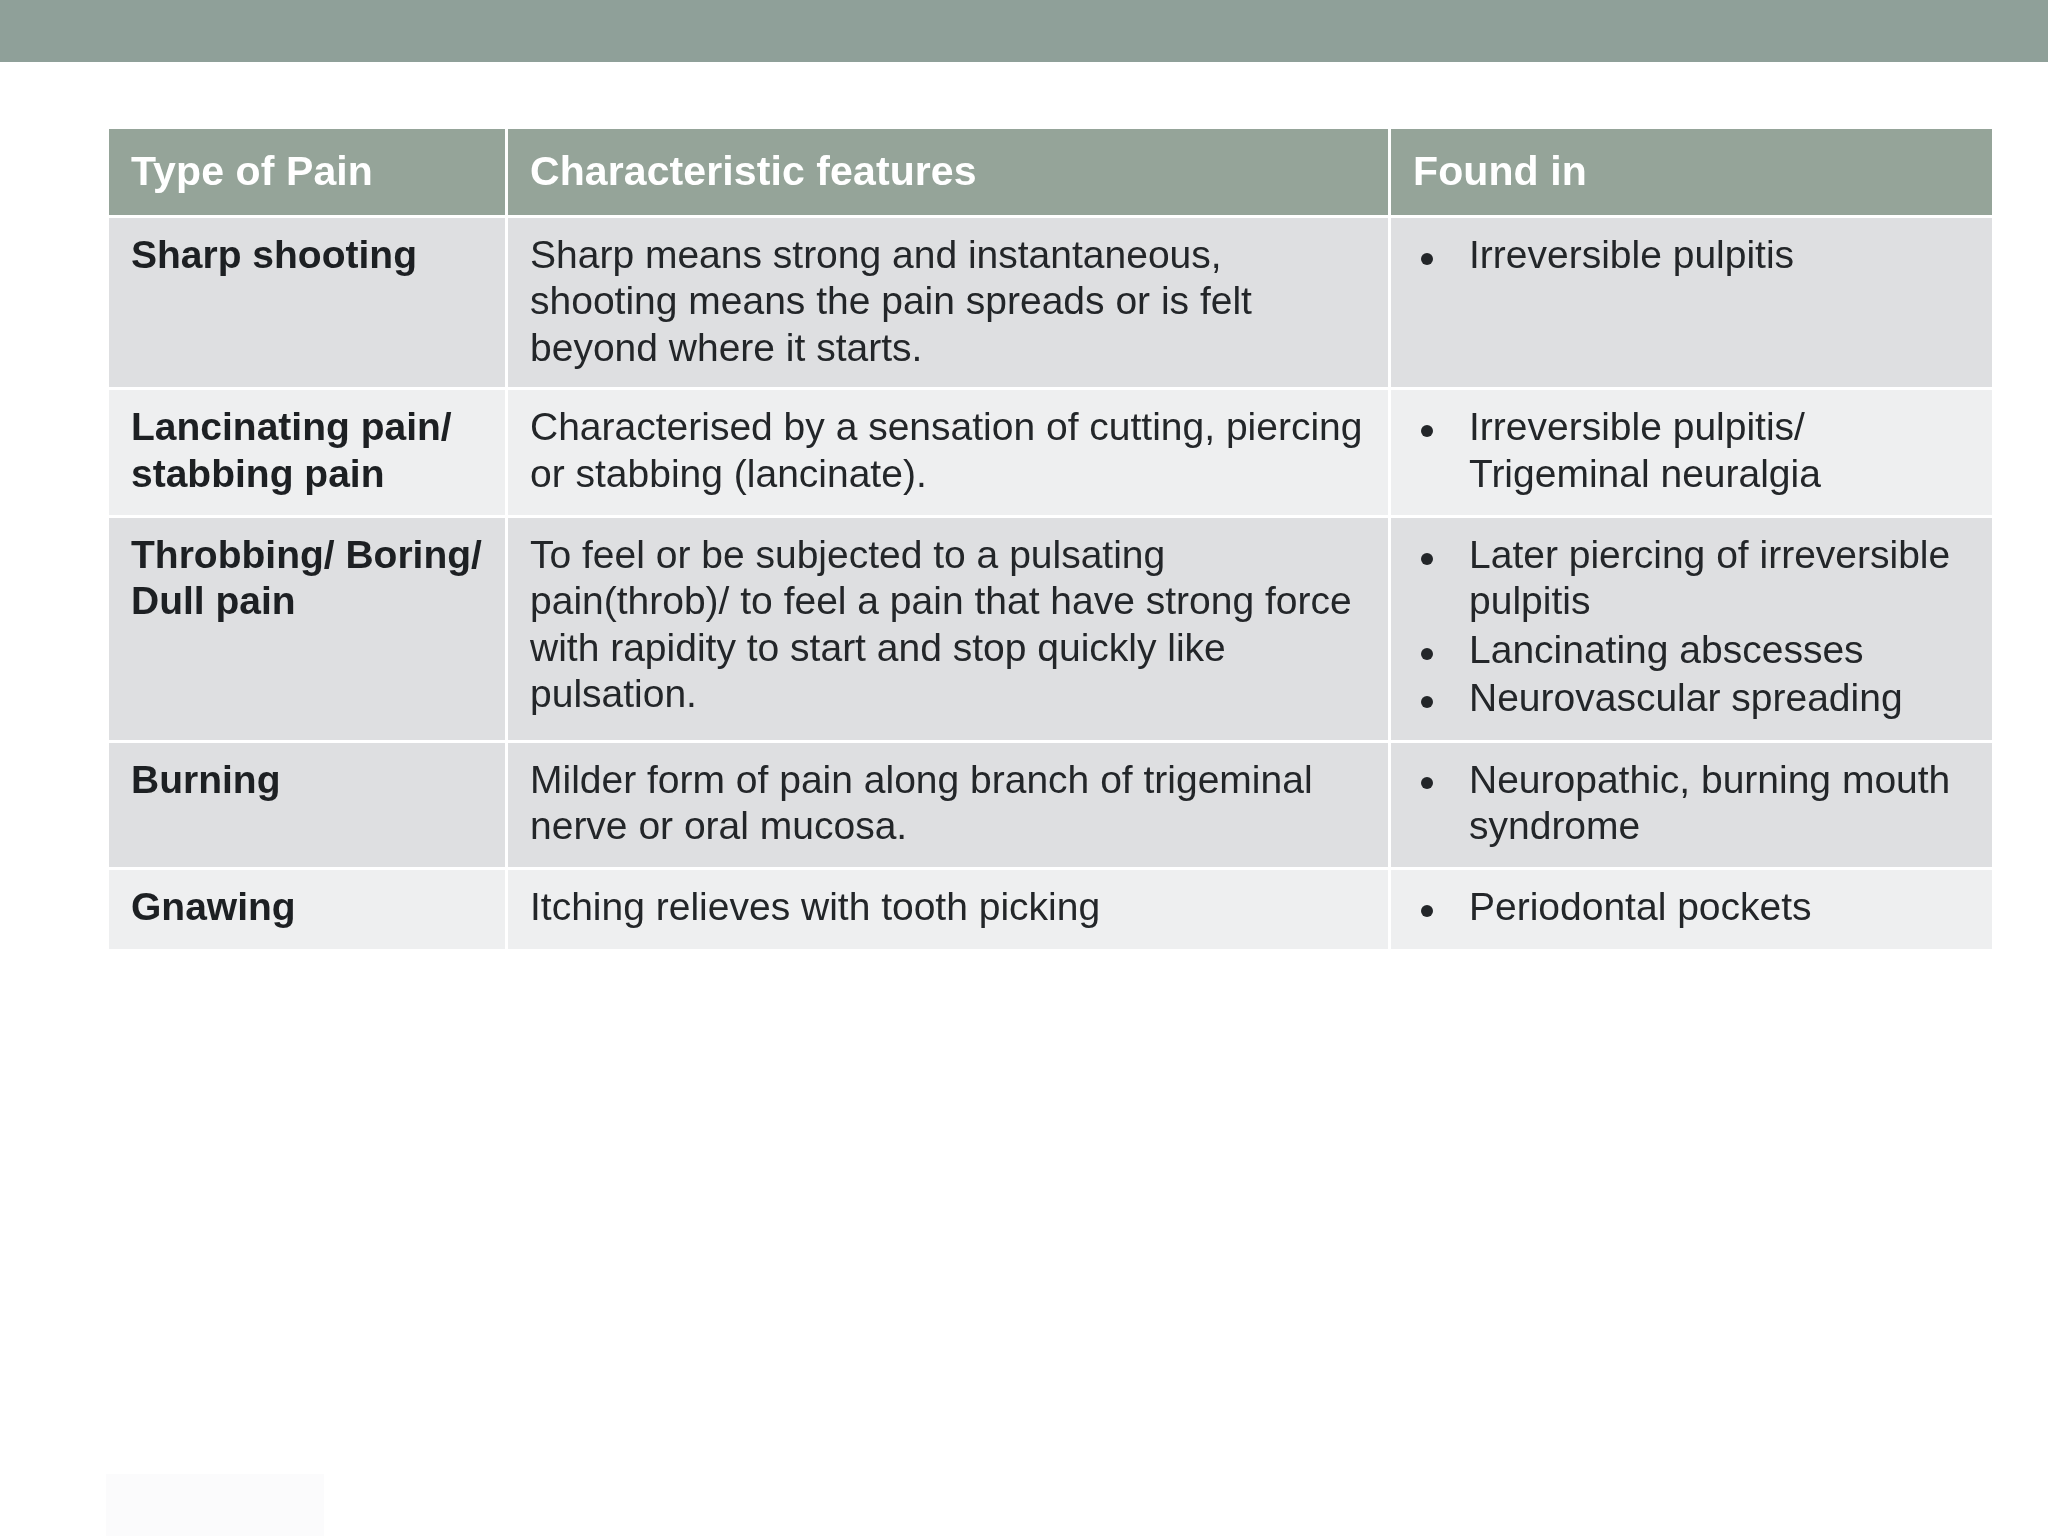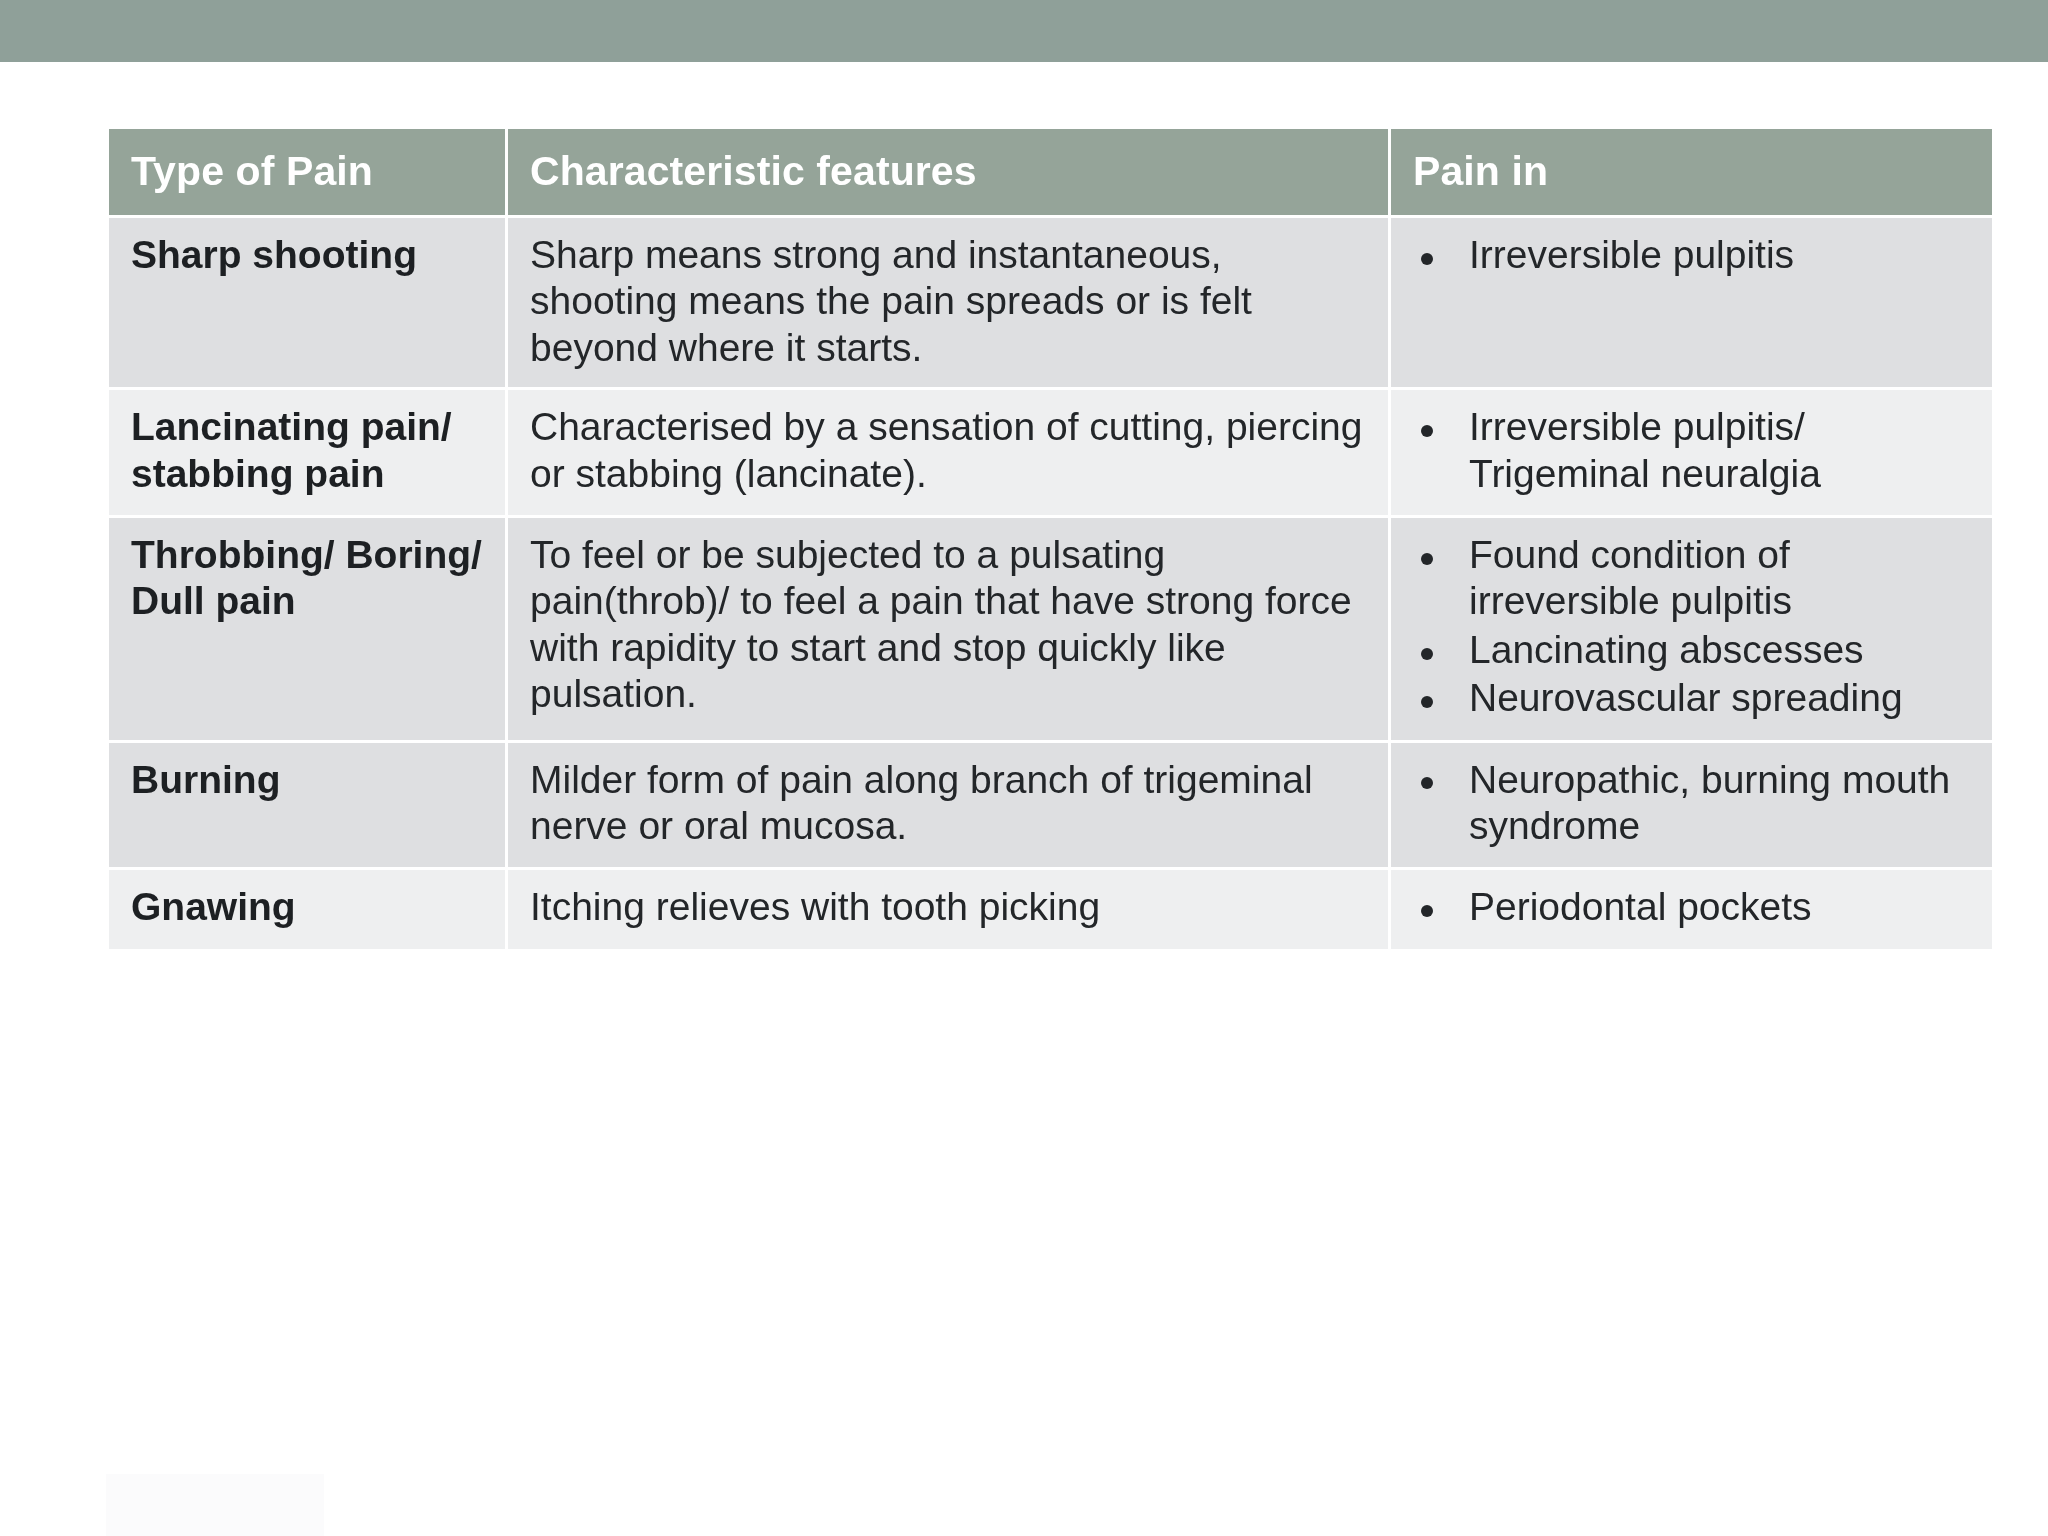--- a/index.html
+++ b/index.html
@@ -118,21 +118,21 @@
   <table class="pain-table">
     <colgroup>
       <col class="c1">
       <col class="c2">
       <col class="c3">
     </colgroup>
     <thead>
       <tr>
         <th>Type of Pain</th>
         <th>Characteristic features</th>
-        <th>Pain in</th>
+        <th>Found in</th>
       </tr>
     </thead>
     <tbody id="table-body">
         <tr class="band-a">
           <td class="type-cell">Sharp shooting</td>
           <td class="features-cell">Sharp means strong and instantaneous, shooting means the pain spreads or is felt beyond where it starts.</td>
           <td class="found-cell">
             <ul class="found-list">
               <li><span class="bullet-dot"></span><span>Irreversible pulpitis</span></li>
             </ul>
@@ -145,21 +145,21 @@
             <ul class="found-list">
               <li><span class="bullet-dot"></span><span>Irreversible pulpitis/ Trigeminal neuralgia</span></li>
             </ul>
           </td>
         </tr>
         <tr class="band-a">
           <td class="type-cell">Throbbing/ Boring/ Dull pain</td>
           <td class="features-cell">To feel or be subjected to a pulsating pain(throb)/ to feel a pain that have strong force with rapidity to start and stop quickly like pulsation.</td>
           <td class="found-cell">
             <ul class="found-list">
-              <li><span class="bullet-dot"></span><span>Found condition of irreversible pulpitis</span></li>
+              <li><span class="bullet-dot"></span><span>Later piercing of irreversible pulpitis</span></li>
               <li><span class="bullet-dot"></span><span>Lancinating abscesses</span></li>
               <li><span class="bullet-dot"></span><span>Neurovascular spreading</span></li>
             </ul>
           </td>
         </tr>
         <tr class="band-a">
           <td class="type-cell">Burning</td>
           <td class="features-cell">Milder form of pain along branch of trigeminal nerve or oral mucosa.</td>
           <td class="found-cell">
             <ul class="found-list">

